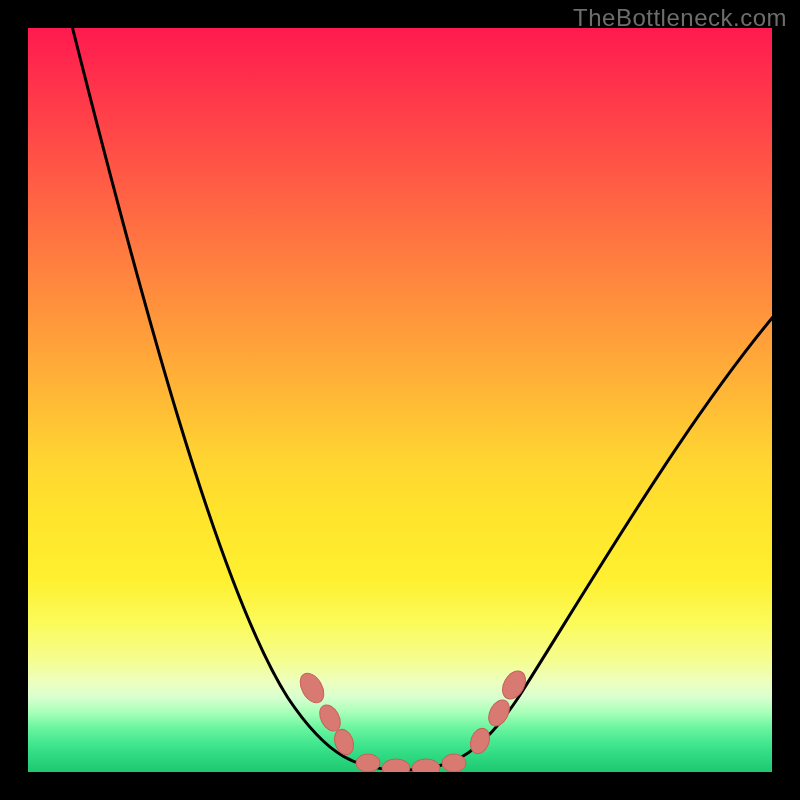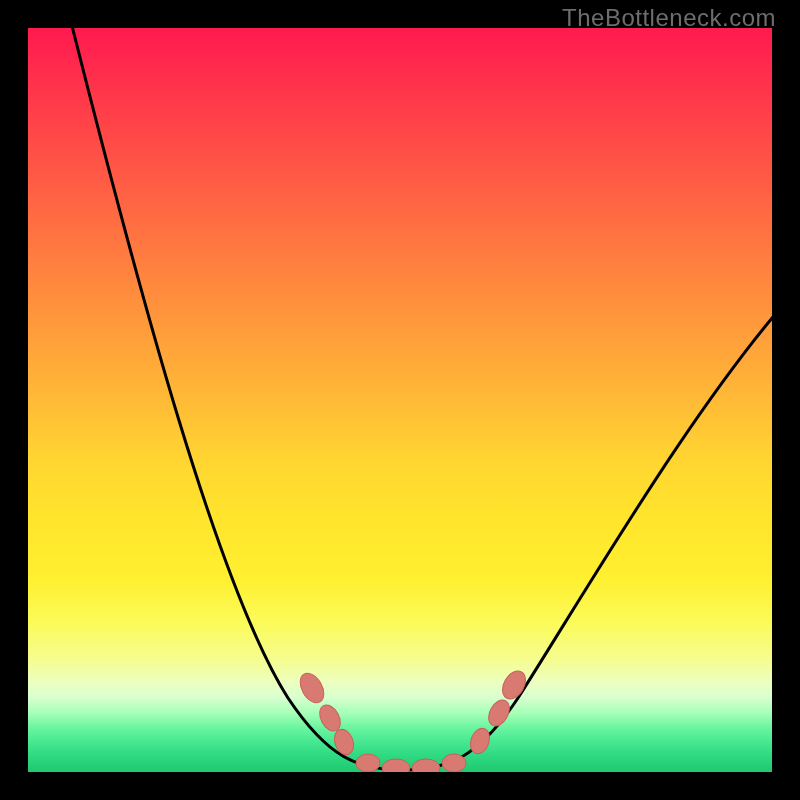--- a/index.html
+++ b/index.html
@@ -33,21 +33,21 @@
       #a8ffb8 92%,
       #6cf5a0 94%,
       #45e890 96%,
       #2cd880 98%,
       #20c870 100%
     );
   }
   .attrib {
     position: absolute;
     top: 4px;
-    right: 24px;
+    right: 13px;
     font-family: Arial, Helvetica, sans-serif;
     font-size: 24px;
     color: #6d6d6d;
     letter-spacing: 0.5px;
   }
   svg.curve {
     position: absolute;
     left: 0; top: 0;
     width: 744px; height: 744px;
   }

